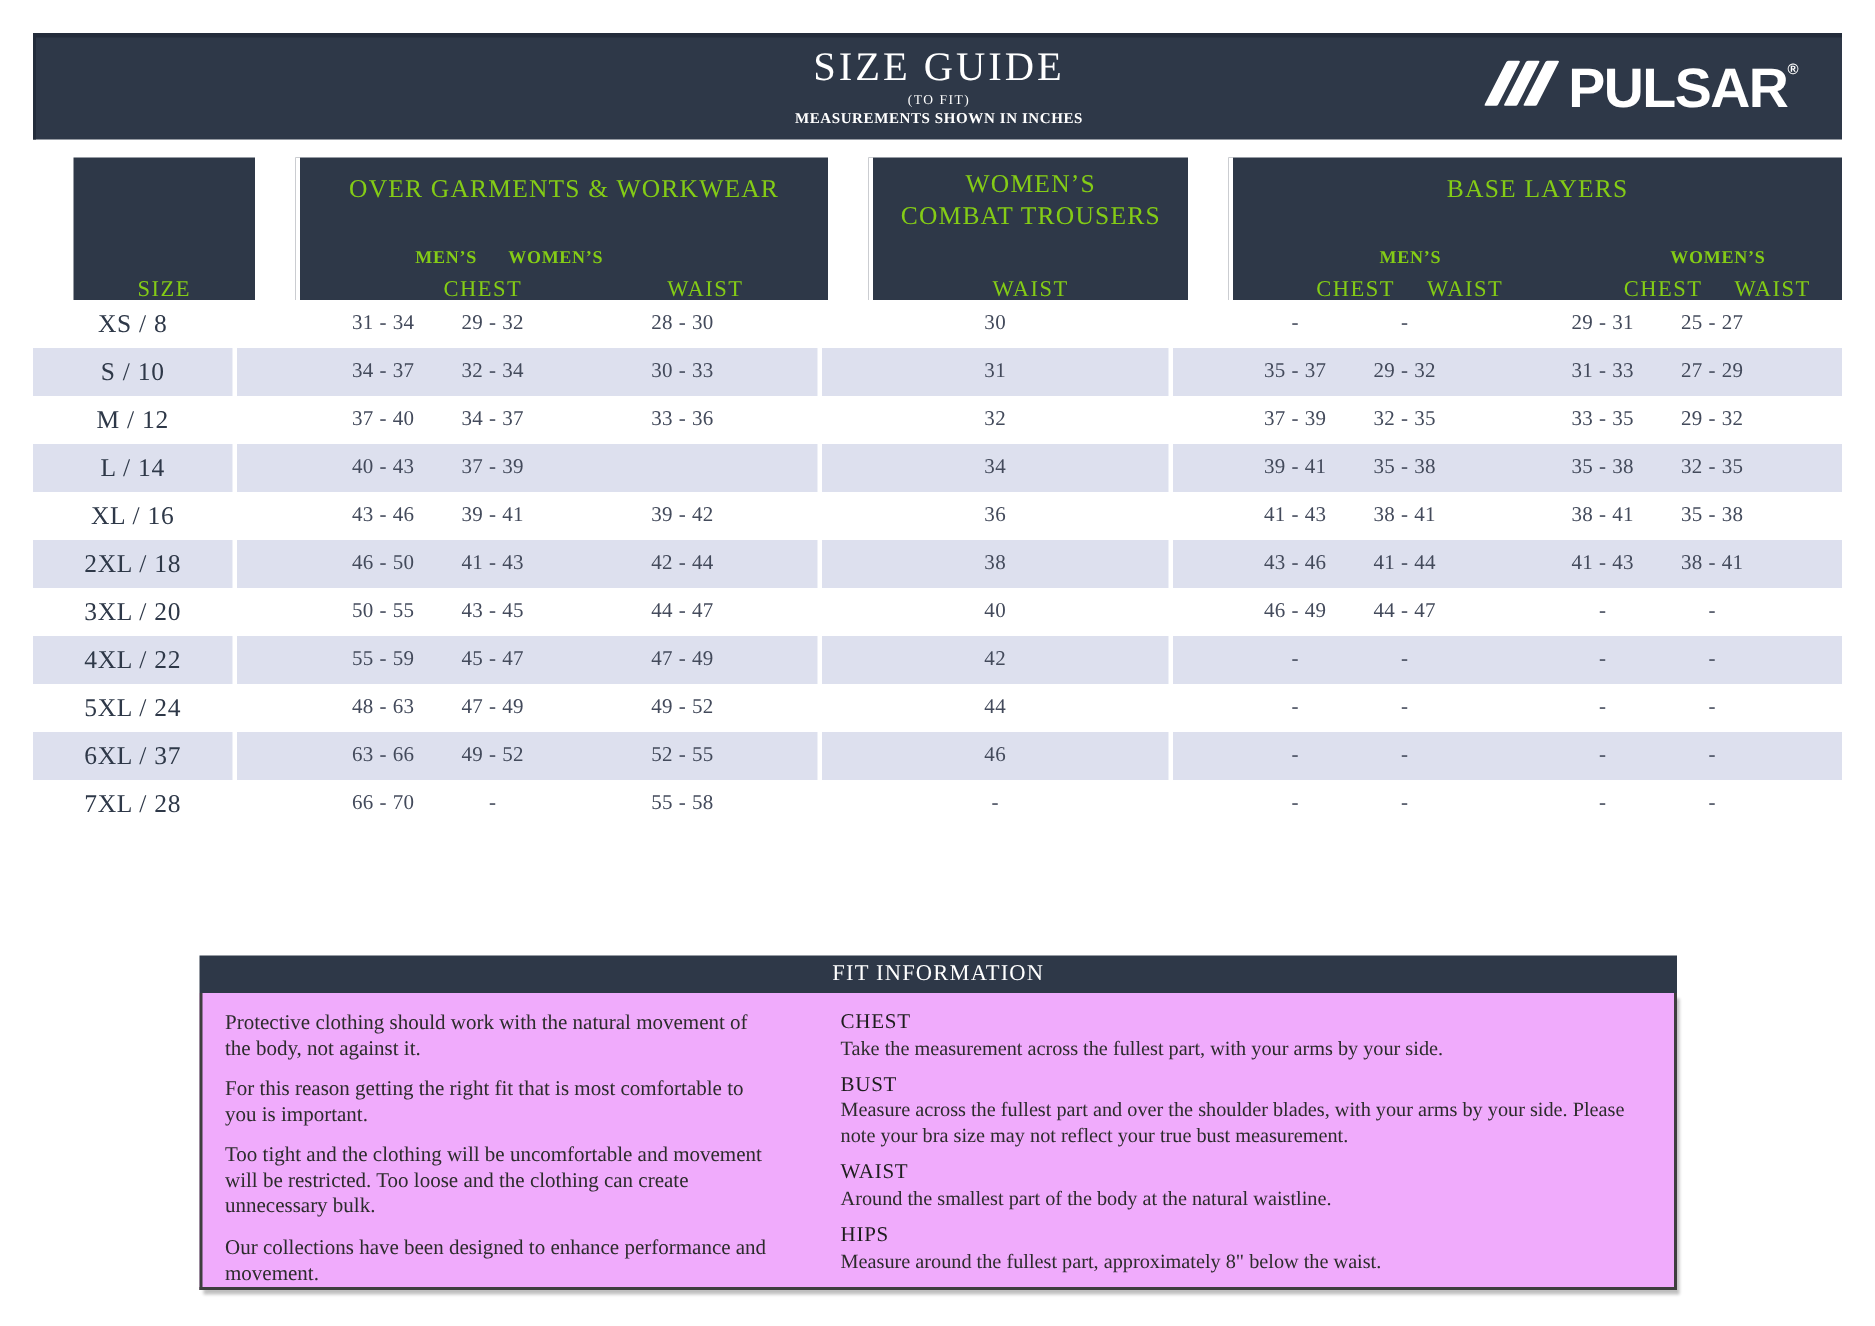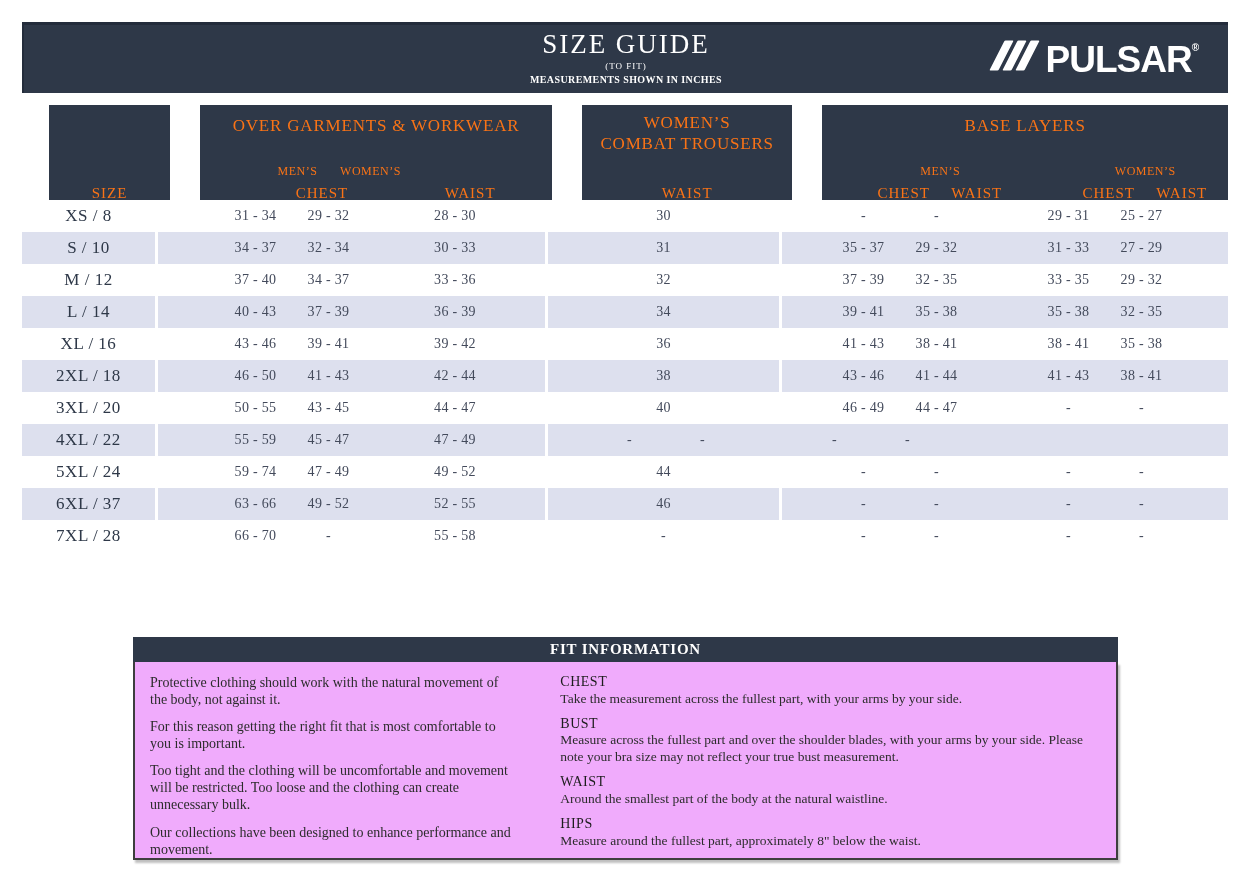--- a/index.html
+++ b/index.html
@@ -20,50 +20,50 @@
   .banner-sub { font-size:9px; letter-spacing:1px; margin-top:1px; }
   .banner-note { font-size:10px; font-weight:bold; letter-spacing:0.4px; margin-top:3px; }
   .logo { position:absolute; right:30px; top:50%; transform:translateY(-50%); display:flex; align-items:flex-start; }
   .slashes { display:flex; margin-right:10px; }
   .slash { width:9px; height:30px; background:#fff; transform:skewX(-27deg); margin-right:4px; border-radius:1px; }
   .logo-text { font-family:"Liberation Sans", sans-serif; font-weight:bold; font-size:37px; letter-spacing:-1px; line-height:1; }
   .logo-reg { font-family:"Liberation Sans", sans-serif; font-size:10px; vertical-align:top; line-height:1; position:relative; top:2px; }
 
   
   .thead { position:absolute; left:22px; top:105px; width:1206px; height:95px; display:flex; }
-  .th { position:relative; background:#2e3848; color:#f97316; height:105px;margin-left:27px; }
+  .th { position:relative; background:#2e3848; color:#84cc16; height:105px;margin-left:27px; }
   .th-size  { width:133px; }
   .th-og    { width:390px; border-left:3px solid #fff; }
   .th-combat{ width:234px; border-left:3px solid #fff; }
   .th-base  { width:449px; border-left:3px solid #fff; }
   .g-title { text-align:center; margin-top:11px; font-size:17px; letter-spacing:0.8px; }
   .g-title.two-line { margin-top:7px; line-height:1.25; }
   .sub-row  { position:absolute; left:0; right:0; bottom:31px; display:flex; }
   .label-row{ position:absolute; left:0; right:0; bottom:8px;  display:flex; }
-  .gender  { font-size:12px; font-weight:normal; letter-spacing:0.5px; text-align:center; }
+  .gender  { font-size:12px; font-weight:bold; letter-spacing:0.5px; text-align:center; }
   .measure { font-size:15px; letter-spacing:1px; text-align:center; }
   .size-label { position:absolute; left:0; right:0; bottom:8px; text-align:center; font-size:15px; letter-spacing:1px; }
 
   .sp61 { width:61px; } .sp45 { width:45px; } .sp59 { width:59px; }
   .c73  { width:73px; } .c146 { width:146px; } .c180 { width:180px; } .cfull { flex:1; }
 
   .tbody { position:absolute; left:22px; top:200px; width:1206px; }
   .row { display:flex; height:32px; background:#ffffff; }
   .row.alt { background:#dde0ee; }
   .grp { display:flex; border-left:3px solid #fff; }
   .grp-og { width:390px; } .grp-combat { width:234px; } .grp-base { width:449px; }
   .c-size { width:133px; display:flex; align-items:center; justify-content:center;
             font-size:17px; color:#2e3848; letter-spacing:0.5px; }
   .cell { display:flex; align-items:center; justify-content:center;
           font-size:14px; color:#434a5b; letter-spacing:0.3px; }
 
   
   .fit { position:absolute; left:133px; top:637px; width:985px; }
   .fit-header { height:25px; background:#2e3848; color:#fff; text-align:center;
-                font-weight:bold; font-size:15px; letter-spacing:0.8px; line-height:25px; }
+                font-weight:normal; font-size:15px; letter-spacing:0.8px; line-height:25px; }
   .fit-body { border:2px solid #3e3e3e; border-top:none; background:#f0abfc; height:198px;
               display:flex; padding:12px 15px 0 15px; box-shadow:2px 3px 2px rgba(0,0,0,0.25); }
   .fit-left { width:372px; }
   .fit-par { font-size:14px; color:#2c2c2c; line-height:1.22; margin-bottom:10px; }
   .fit-right { margin-left:46px; width:552px; }
   .fit-item { margin-bottom:8px; }
   .fit-term { font-size:14px; color:#1d1d1d; letter-spacing:0.5px; line-height:1.2; }
   .fit-desc { font-size:13.5px; color:#2c2c2c; line-height:1.25; }
 </style>
 </head>
@@ -192,21 +192,20 @@
         <div class="c73 cell">33 - 35</div>
         <div class="c73 cell">29 - 32</div>
       </div>
     </div>
       <div class="row alt">
       <div class="c-size">L / 14</div>
       <div class="grp grp-og">
         <div class="sp61"></div>
         <div class="c73 cell">40 - 43</div>
         <div class="c73 cell">37 - 39</div>
-        <div class="c180 cell">36 - 39</div>
       </div>
       <div class="grp grp-combat">
         <div class="cfull cell">34</div>
       </div>
       <div class="grp grp-base">
         <div class="sp45"></div>
         <div class="c73 cell">39 - 41</div>
         <div class="c73 cell">35 - 38</div>
         <div class="sp59"></div>
         <div class="c73 cell">35 - 38</div>
@@ -274,34 +273,37 @@
       </div>
     </div>
       <div class="row alt">
       <div class="c-size">4XL / 22</div>
       <div class="grp grp-og">
         <div class="sp61"></div>
         <div class="c73 cell">55 - 59</div>
         <div class="c73 cell">45 - 47</div>
         <div class="c180 cell">47 - 49</div>
       </div>
+      <div class="grp grp-combat">
+        <div class="cfull cell">42</div>
+      </div>
       <div class="grp grp-base">
         <div class="sp45"></div>
         <div class="c73 cell">-</div>
         <div class="c73 cell">-</div>
         <div class="sp59"></div>
         <div class="c73 cell">-</div>
         <div class="c73 cell">-</div>
       </div>
     </div>
       <div class="row">
       <div class="c-size">5XL / 24</div>
       <div class="grp grp-og">
         <div class="sp61"></div>
-        <div class="c73 cell">59 - 74</div>
+        <div class="c73 cell">48 - 63</div>
         <div class="c73 cell">47 - 49</div>
         <div class="c180 cell">49 - 52</div>
       </div>
       <div class="grp grp-combat">
         <div class="cfull cell">44</div>
       </div>
       <div class="grp grp-base">
         <div class="sp45"></div>
         <div class="c73 cell">-</div>
         <div class="c73 cell">-</div>

